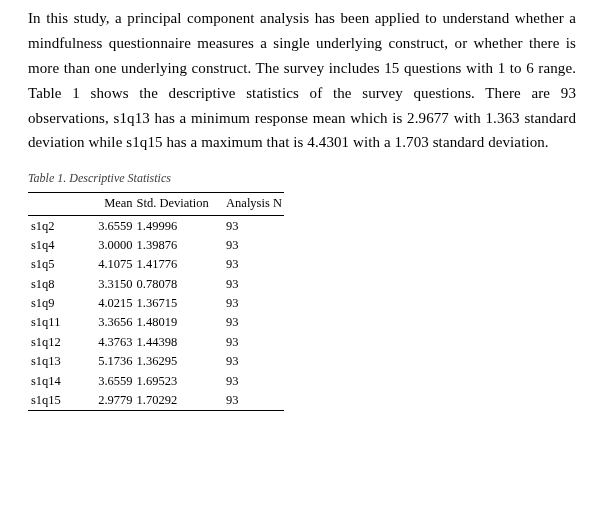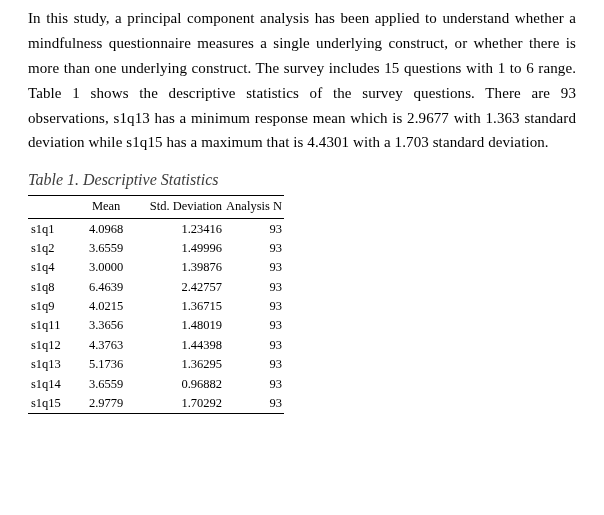--- a/index.html
+++ b/index.html
@@ -22,21 +22,21 @@
   }
   .para {
     margin: 0;
     font-size: 15px;
     line-height: 1.66;
     text-align: justify;
     letter-spacing: 0.1px;
   }
   .caption {
     margin: 16px 0 6px 0;
-    font-size: 16px;
+    font-size: 12px;
     font-style: italic;
     color: #3d3d3d;
   }
   table.stats {
     border-collapse: collapse;
     width: 256px;
     font-size: 12.5px;
     border-top: 1.4px solid #000;
     border-bottom: 1.4px solid #000;
   }
@@ -45,23 +45,23 @@
     border-bottom: 1px solid #000;
     padding: 3px 2px 4px 2px;
     text-align: center;
     white-space: nowrap;
   }
   table.stats td {
     padding: 2.2px 2px;
     white-space: nowrap;
   }
   table.stats .col-label { width: 52px; text-align: left; padding-left: 3px; }
-  table.stats .col-mean  { width: 62px; text-align: center; }
-  table.stats .col-std   { width: 92px; text-align: right; }
-  table.stats .col-n     { width: 50px; text-align: right; }
+  table.stats .col-mean  { width: 62px; text-align: right; }
+  table.stats .col-std   { width: 92px; text-align: left; }
+  table.stats .col-n     { width: 50px; text-align: left; }
 </style>
 </head>
 <body>
 
 <div class="page">
 
   <p class="para">In this study, a principal component analysis has been applied to understand whether a mindfulness questionnaire measures a single underlying construct, or whether there is more than one underlying construct. The survey includes 15 questions with 1 to 6 range. Table 1 shows the descriptive statistics of the survey questions. There are 93 observations, s1q13 has a minimum response mean which is 2.9677 with 1.363 standard deviation while s1q15 has a maximum that is 4.4301 with a 1.703 standard deviation.</p>
 
   <p class="caption">Table 1. Descriptive Statistics</p>
 
@@ -69,41 +69,41 @@
     <thead>
       <tr>
         <th class="col-label"></th>
         <th class="col-mean">Mean</th>
         <th class="col-std">Std. Deviation</th>
         <th class="col-n">Analysis N</th>
       </tr>
     </thead>
     <tbody>
         <tr>
-          <td class="col-label">s1q1</td>
-          <td class="col-mean">4.0968</td>
-          <td class="col-std">1.23416</td>
-          <td class="col-n">93</td>
-        </tr>
-        <tr>
           <td class="col-label">s1q2</td>
           <td class="col-mean">3.6559</td>
           <td class="col-std">1.49996</td>
           <td class="col-n">93</td>
         </tr>
         <tr>
           <td class="col-label">s1q4</td>
           <td class="col-mean">3.0000</td>
           <td class="col-std">1.39876</td>
           <td class="col-n">93</td>
         </tr>
         <tr>
+          <td class="col-label">s1q5</td>
+          <td class="col-mean">4.1075</td>
+          <td class="col-std">1.41776</td>
+          <td class="col-n">93</td>
+        </tr>
+        <tr>
           <td class="col-label">s1q8</td>
-          <td class="col-mean">6.4639</td>
-          <td class="col-std">2.42757</td>
+          <td class="col-mean">3.3150</td>
+          <td class="col-std">0.78078</td>
           <td class="col-n">93</td>
         </tr>
         <tr>
           <td class="col-label">s1q9</td>
           <td class="col-mean">4.0215</td>
           <td class="col-std">1.36715</td>
           <td class="col-n">93</td>
         </tr>
         <tr>
           <td class="col-label">s1q11</td>
@@ -119,21 +119,21 @@
         </tr>
         <tr>
           <td class="col-label">s1q13</td>
           <td class="col-mean">5.1736</td>
           <td class="col-std">1.36295</td>
           <td class="col-n">93</td>
         </tr>
         <tr>
           <td class="col-label">s1q14</td>
           <td class="col-mean">3.6559</td>
-          <td class="col-std">0.96882</td>
+          <td class="col-std">1.69523</td>
           <td class="col-n">93</td>
         </tr>
         <tr>
           <td class="col-label">s1q15</td>
           <td class="col-mean">2.9779</td>
           <td class="col-std">1.70292</td>
           <td class="col-n">93</td>
         </tr>
       </tbody>
   </table>

